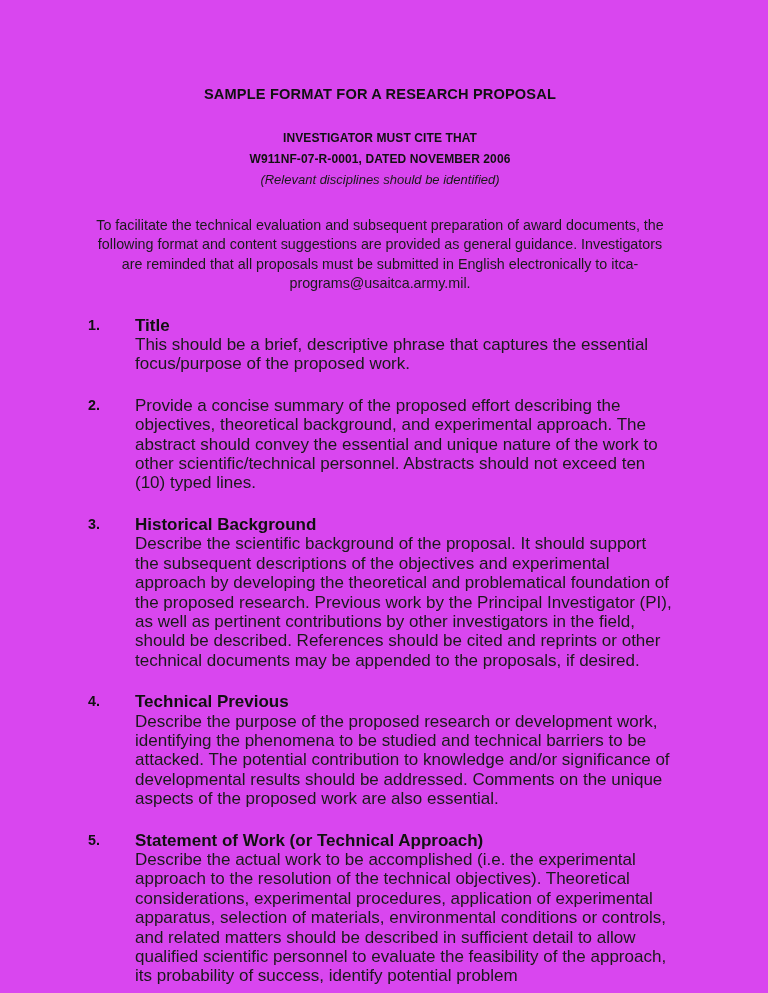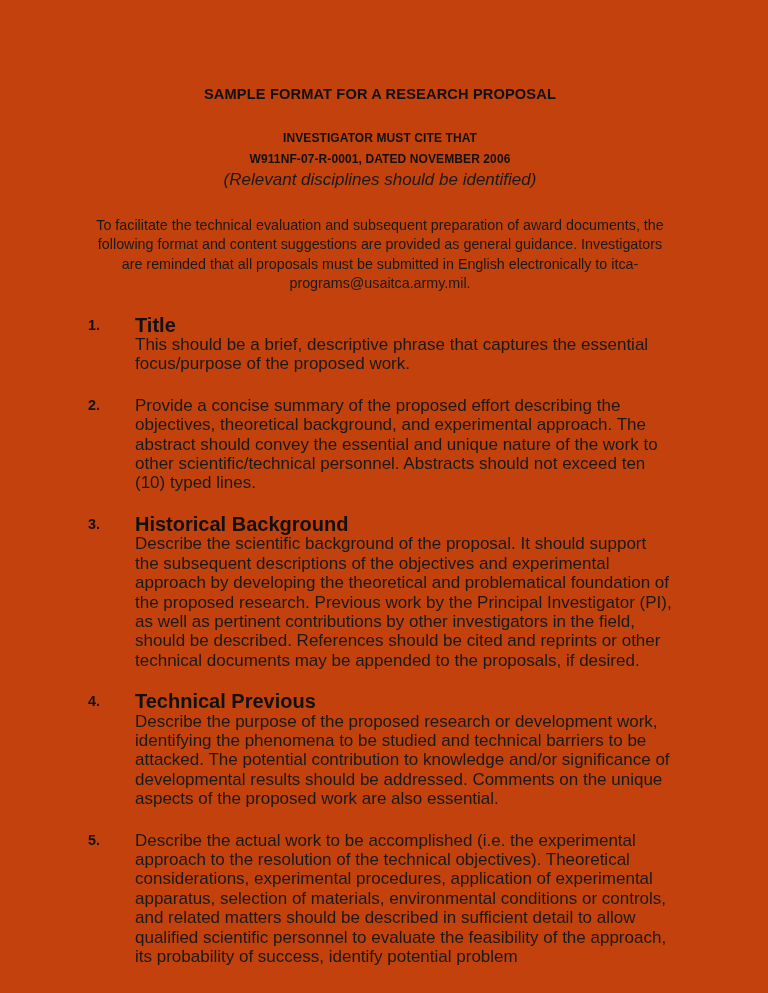--- a/index.html
+++ b/index.html
@@ -14,21 +14,21 @@
     overflow: hidden;
     font-family: "Liberation Sans", sans-serif;
     color: #1a1a1a;
     -webkit-font-smoothing: antialiased;
   }
 
   .page {
     position: relative;
     width: 768px;
     height: 993px;
-    background: #c2410c;
+    background: #d946ef;
     box-sizing: border-box;
     padding: 0;
   }
 
   .doc-body {
     position: absolute;
     left: 88px;
     top: 0;
     width: 584px;
   }
@@ -55,21 +55,21 @@
   .cite-line {
     font-size: 12px;
     font-weight: bold;
     line-height: 20.5px;
     letter-spacing: 0.1px;
     color: #111111;
     white-space: nowrap;
   }
 
   .cite-note {
-    font-size: 17px;
+    font-size: 13px;
     font-style: italic;
     font-weight: normal;
     line-height: 20px;
     margin-top: 1px;
     color: #1a1a1a;
   }
 
   
   .intro {
     margin-top: 26px;
@@ -93,21 +93,21 @@
     line-height: 19.4px;
     color: #111111;
   }
 
   .section-content {
     flex: 1 1 auto;
     min-width: 0;
   }
 
   .section-heading {
-    font-size: 20px;
+    font-size: 17px;
     font-weight: bold;
     line-height: 19.4px;
     color: #111111;
     margin: 0 0 0 0;
   }
 
   .section-text {
     font-size: 17px;
     line-height: 19.4px;
     color: #1a1a1a;
@@ -160,18 +160,19 @@
       <div class="section-num">4.</div>
       <div class="section-content">
         <div class="section-heading">Technical Previous</div>
         <div class="section-text">Describe the purpose of the proposed research or development work, identifying the phenomena to be studied and technical barriers to be attacked. The potential contribution to knowledge and/or significance of developmental results should be addressed. Comments on the unique aspects of the proposed work are also essential.</div>
       </div>
     </div>
 
     <div class="section">
       <div class="section-num">5.</div>
       <div class="section-content">
+        <div class="section-heading">Statement of Work (or Technical Approach)</div>
         <div class="section-text">Describe the actual work to be accomplished (i.e. the experimental approach to the resolution of the technical objectives). Theoretical considerations, experimental procedures, application of experimental apparatus, selection of materials, environmental conditions or controls, and related matters should be described in sufficient detail to allow qualified scientific personnel to evaluate the feasibility of the approach, its probability of success, identify potential problem</div>
       </div>
     </div>
 
   </div>
 </div>
 
 </body></html>

